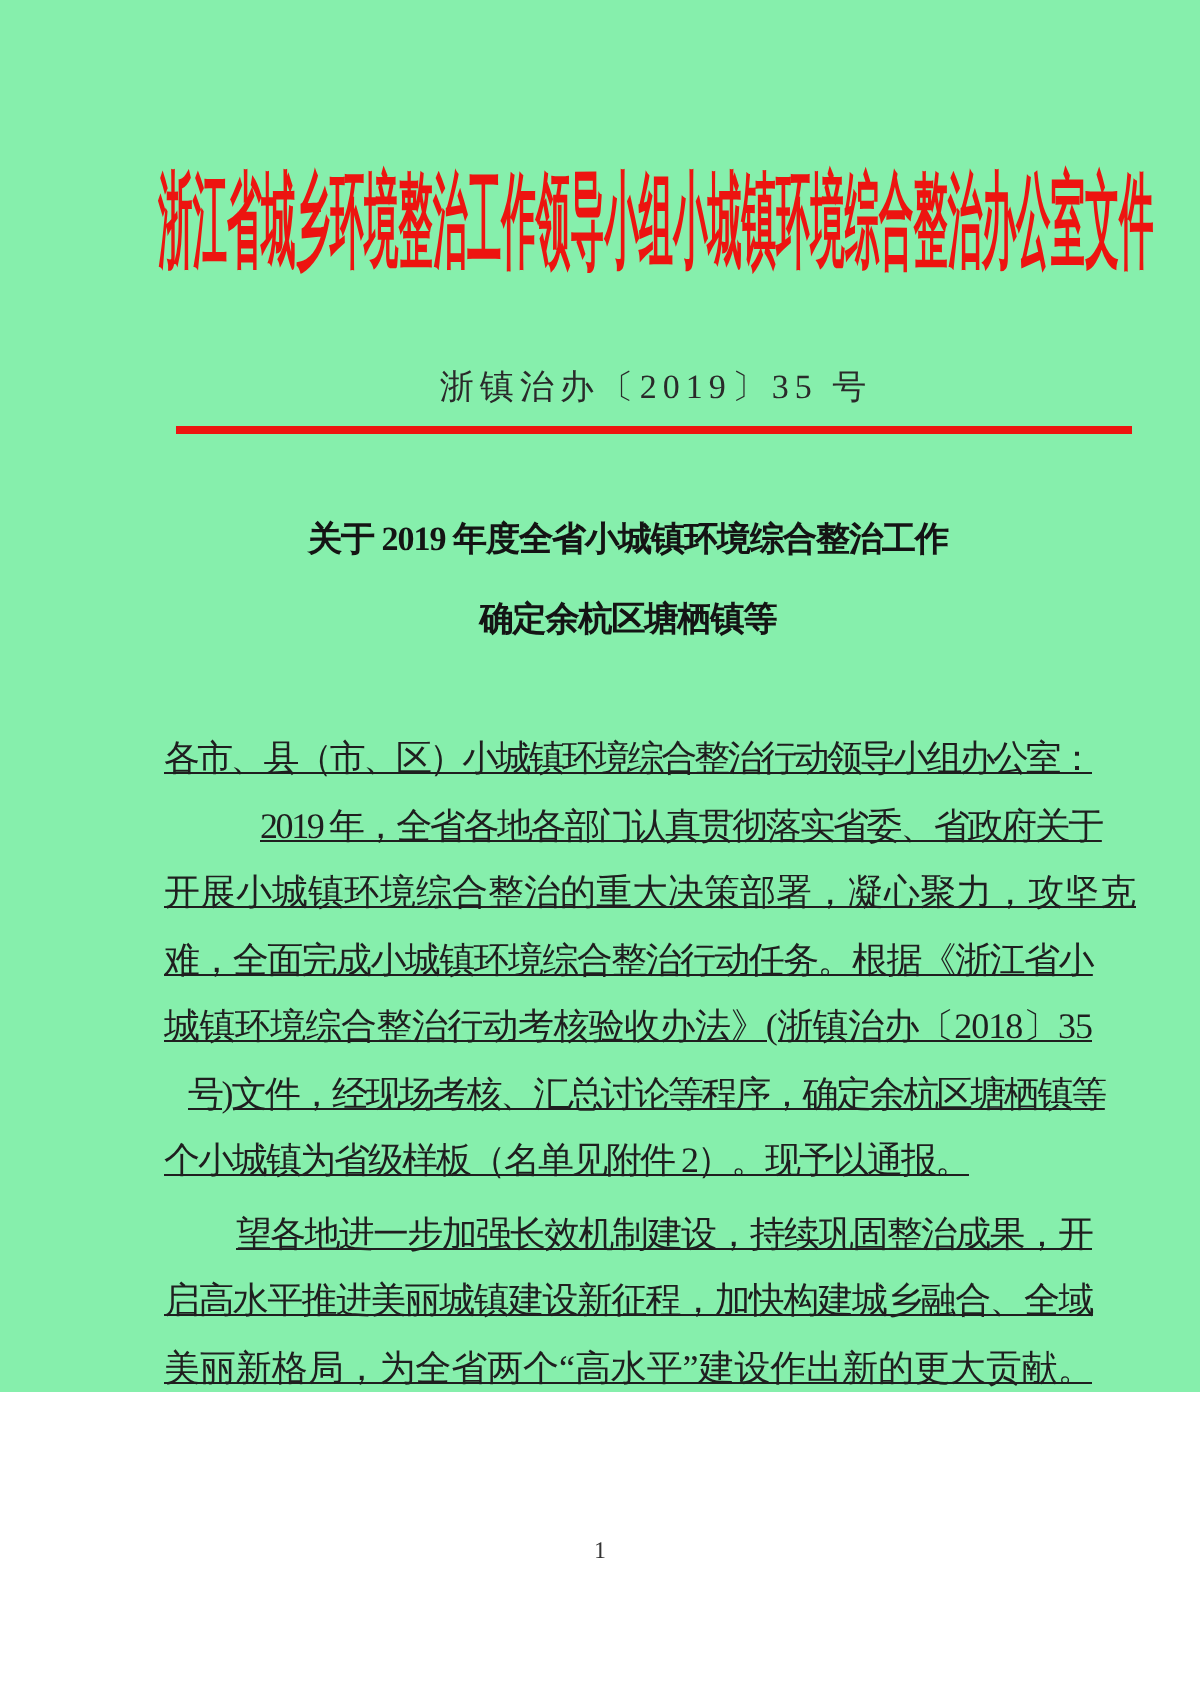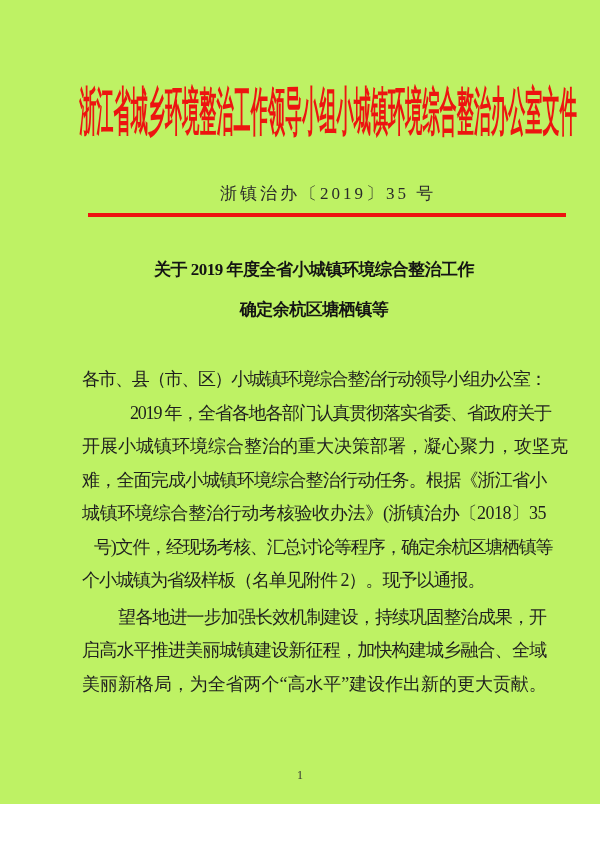--- a/index.html
+++ b/index.html
@@ -9,22 +9,22 @@
   }
   body {
     width: 600px;
     height: 844px;
     overflow: hidden;
     font-family: "Liberation Serif", "DejaVu Serif", serif;
   }
   .page {
     position: relative;
     width: 600px;
-    height: 804px;
-    background: #bef264;
+    height: 696px;
+    background: #86efac;
     color: var(--text, #1f1f1f);
   }
   
   .header-wrap {
     position: absolute;
     top: 84px;
     left: 28px;
     width: 600px;
     display: flex;
     justify-content: center;
@@ -83,20 +83,21 @@
     left: 82px;
     width: 464px;
     font-size: 18px;
     color: var(--text, #1f1f1f);
   }
   .bl {
     height: 33.5px;
     line-height: 33.5px;
     white-space: nowrap;
     text-justify: inter-character;
+    text-decoration: underline;
   }
   .fill {
     text-align: justify;
     text-align-last: justify;
   }
   .ind  { text-indent: 36px; }
   .para-gap { margin-top: 3px; }
   .ls05 { letter-spacing: -0.5px; }
   .ls08 { letter-spacing: -0.8px; }
   .ls10 { letter-spacing: -1px; }

